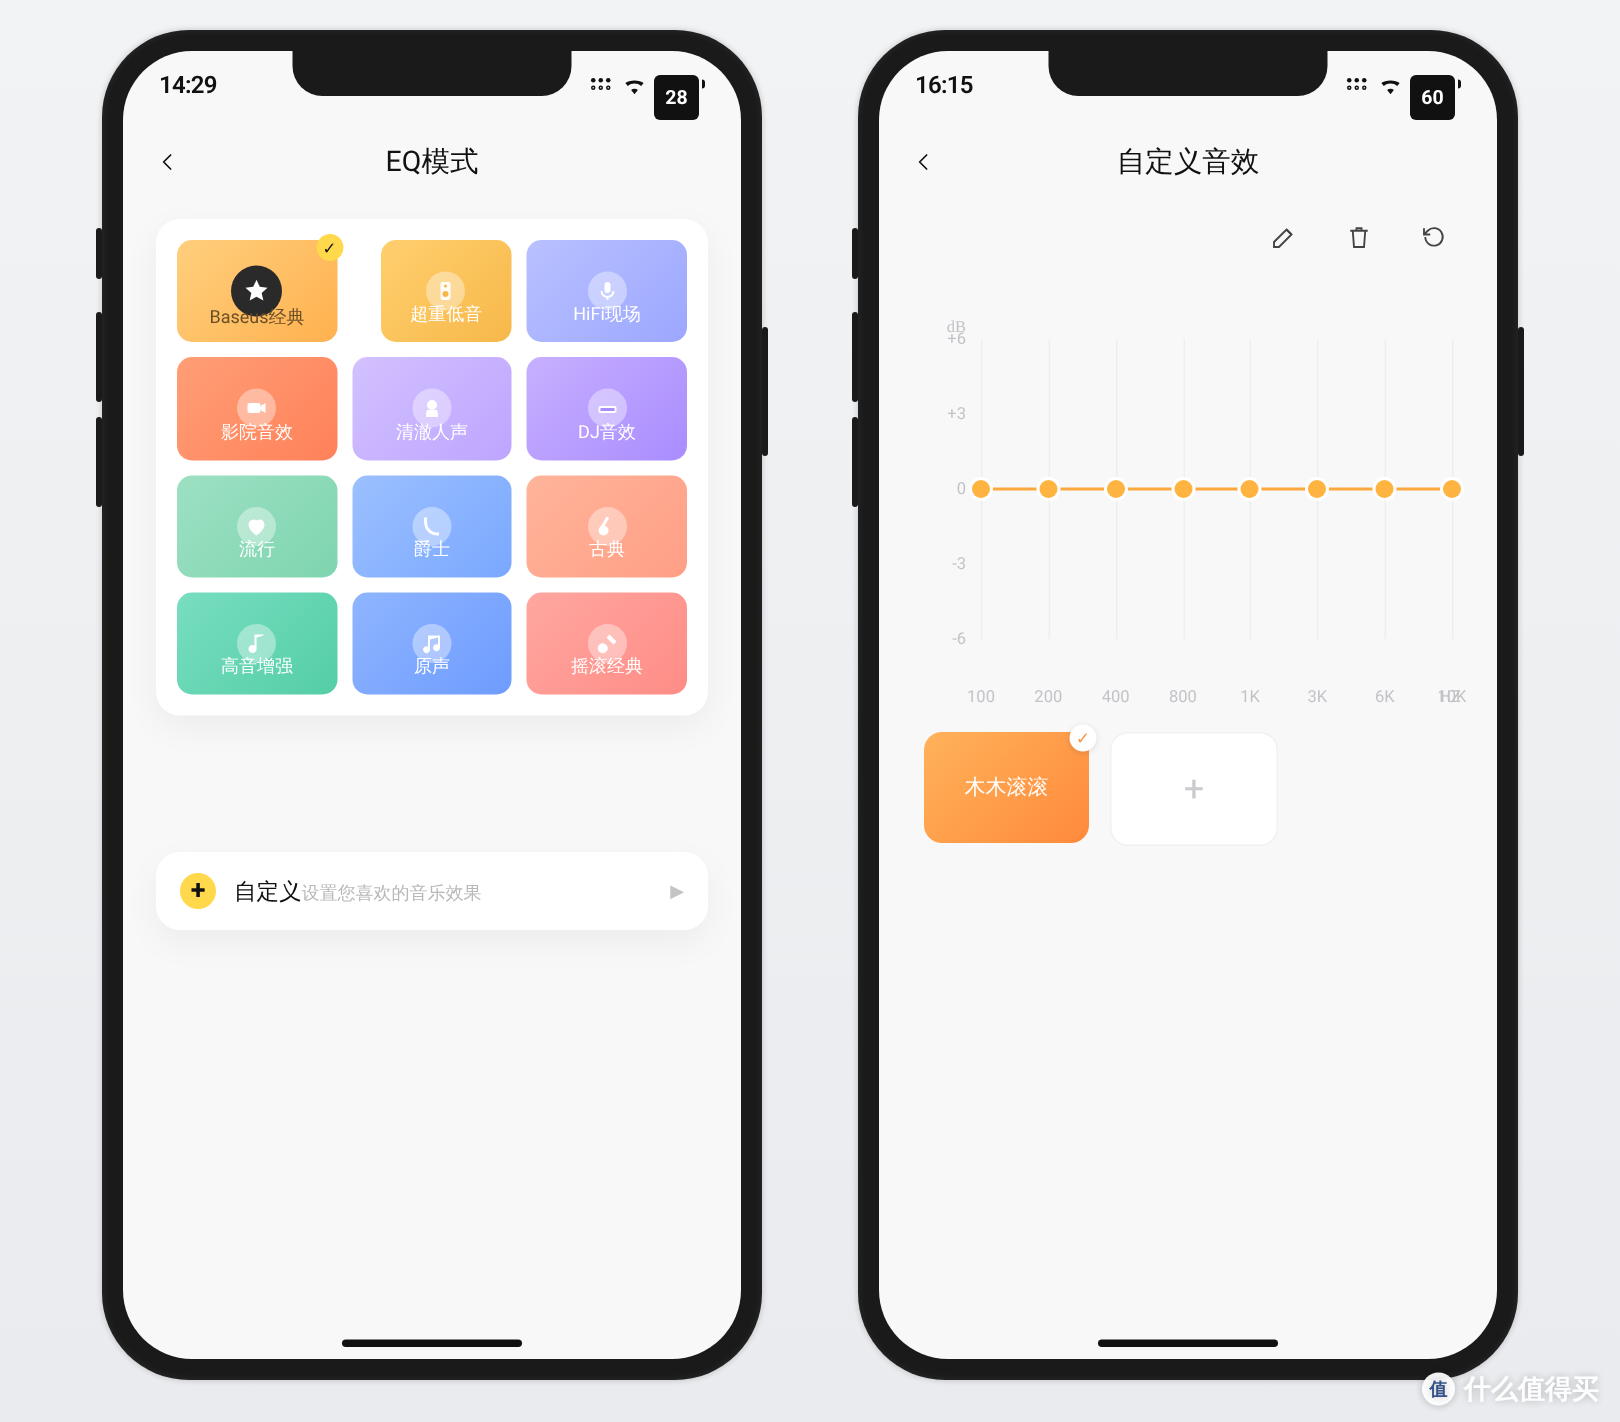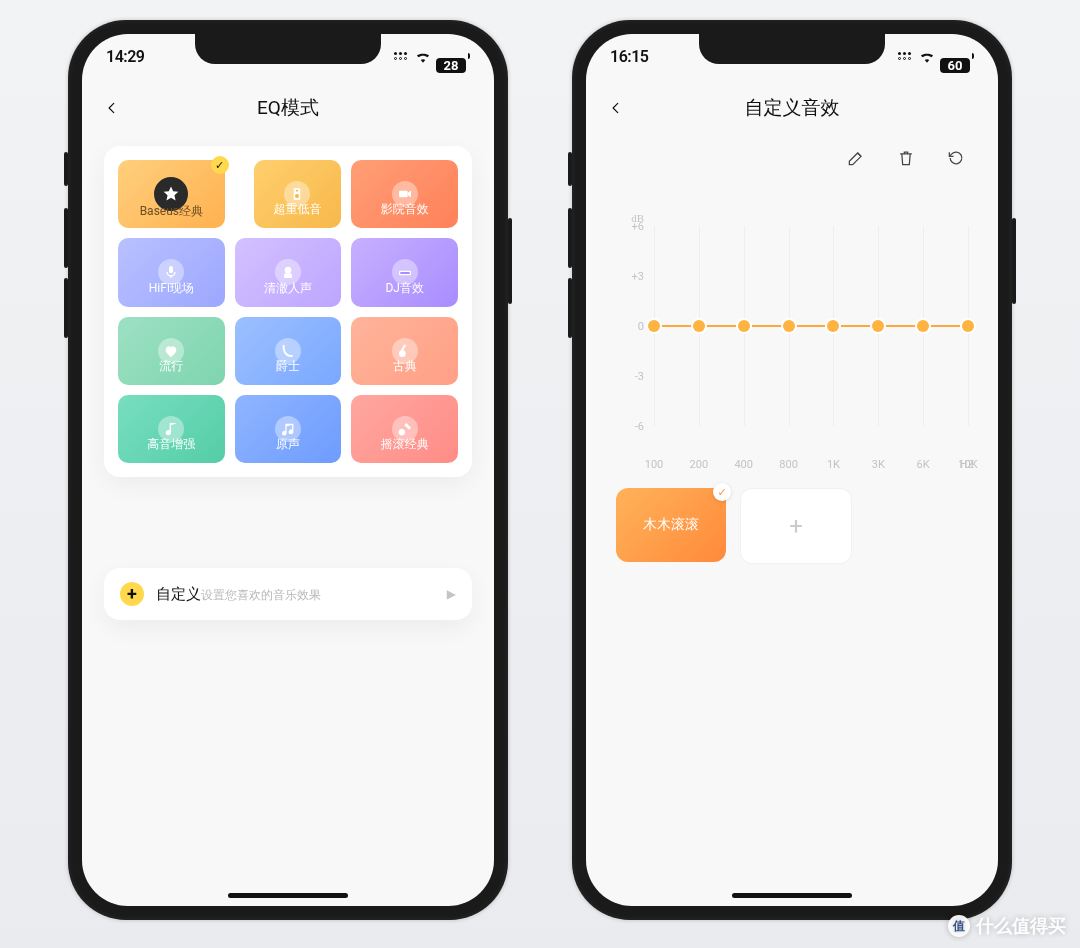--- a/index.html
+++ b/index.html
@@ -78,21 +78,21 @@
   .status-dots{display:grid;grid-template-columns:repeat(3,3px);grid-auto-rows:3px;gap:2px;margin-right:3px;}
   .status-dots span{width:3px;height:3px;border-radius:50%;background:#111;}
   .status-dots span:nth-child(n+4){background:none;border:1px solid #111;box-sizing:border-box;}
   .wifi-icon svg{display:block;}
   .batt{
     display:flex;align-items:center;gap:2px;
     font-size:13px;font-weight:700;color:#fff;
     position:relative;
   }
   .batt .batt-body{
-    width:30px;height:15px;border-radius:4px;
+    width:30px;height:30px;border-radius:4px;
     background:#111;
     display:flex;align-items:center;justify-content:center;margin-top:18px;
   }
   .batt .batt-cap{width:2px;height:6px;background:#111;border-radius:0 2px 2px 0;}
   .batt .batt-text{position:relative;z-index:2;}
 
   
   .header{
     position:absolute;top:48px;left:0;right:0;height:52px;
     display:flex;align-items:center;justify-content:center;
@@ -283,41 +283,41 @@
                 <div class="tile-icon">
                   <svg viewBox="0 0 24 24">
                     <rect x="7" y="3" width="10" height="18" rx="2" fill="#fff" opacity=".9"></rect>
                     <circle cx="12" cy="15" r="3" fill="#f7b84a"></circle>
                     <circle cx="12" cy="7" r="1.5" fill="#f7b84a"></circle>
                   </svg>
                 </div>
               </div>
               <div class="tile-label">超重低音</div>
             </div>
+            <div class="eq-tile" style="background: linear-gradient(135deg, rgb(185, 193, 255), rgb(156, 167, 255));">
+              <div class="tile-inner">
+                <div class="tile-icon">
+                  <svg viewBox="0 0 24 24">
+                    <rect x="9" y="3" width="6" height="11" rx="3" fill="#fff"></rect>
+                    <path d="M6 12a6 6 0 0 0 12 0M12 18v3" stroke="#fff" stroke-width="2" fill="none"></path>
+                  </svg>
+                </div>
+              </div>
+              <div class="tile-label">HiFi现场</div>
+            </div>
             <div class="eq-tile" style="background: linear-gradient(135deg, rgb(255, 158, 118), rgb(255, 129, 89));">
               <div class="tile-inner">
                 <div class="tile-icon">
                   <svg viewBox="0 0 24 24">
                     <rect x="3" y="7" width="13" height="10" rx="2" fill="#fff"></rect>
                     <path d="M16 10l5-3v10l-5-3z" fill="#fff"></path>
                   </svg>
                 </div>
               </div>
               <div class="tile-label">影院音效</div>
-            </div>
-            <div class="eq-tile" style="background: linear-gradient(135deg, rgb(185, 193, 255), rgb(156, 167, 255));">
-              <div class="tile-inner">
-                <div class="tile-icon">
-                  <svg viewBox="0 0 24 24">
-                    <rect x="9" y="3" width="6" height="11" rx="3" fill="#fff"></rect>
-                    <path d="M6 12a6 6 0 0 0 12 0M12 18v3" stroke="#fff" stroke-width="2" fill="none"></path>
-                  </svg>
-                </div>
-              </div>
-              <div class="tile-label">HiFi现场</div>
             </div>
             <div class="eq-tile" style="background: linear-gradient(135deg, rgb(211, 193, 255), rgb(189, 165, 255));">
               <div class="tile-inner">
                 <div class="tile-icon">
                   <svg viewBox="0 0 24 24">
                     <circle cx="12" cy="9" r="5" fill="#fff"></circle>
                     <path d="M7 14c-1 2-1 5-1 7h12c0-2 0-5-1-7" fill="#fff"></path>
                   </svg>
                 </div>
               </div>

